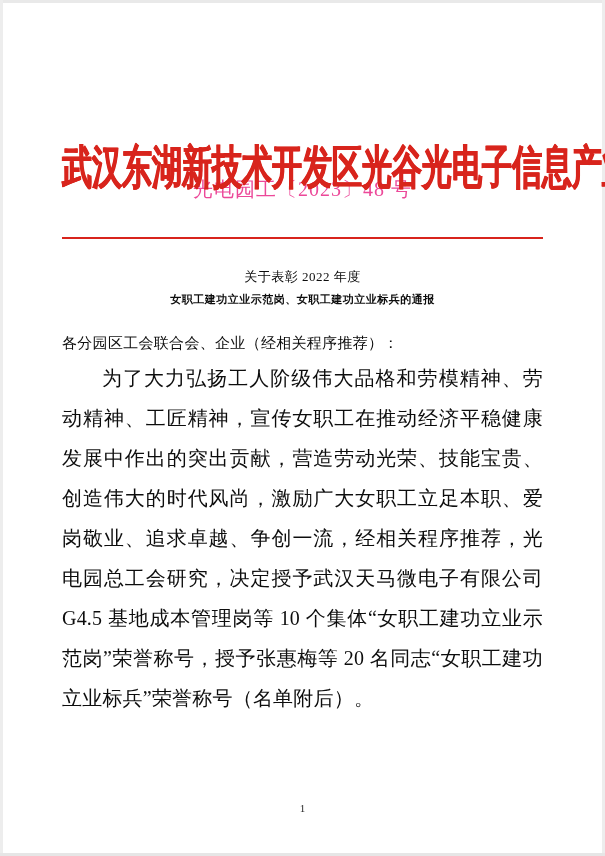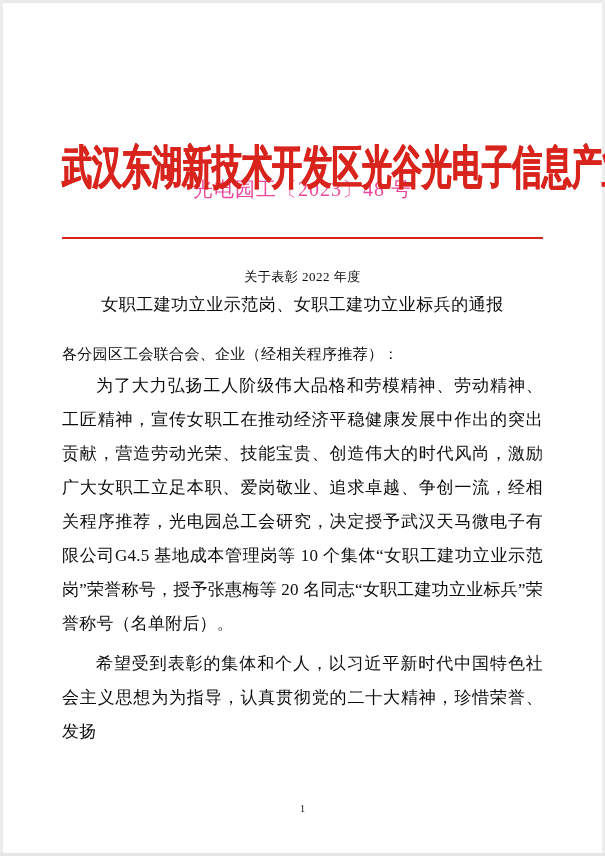--- a/index.html
+++ b/index.html
@@ -57,34 +57,35 @@
     margin-top: 26px;
     text-align: center;
     color: #0d0d0d;
   }
   .title-line1 {
     font-size: 13px;
     line-height: 1.85;
     letter-spacing: 0.5px;
   }
   .title-line2 {
-    font-size: 17px;
+    font-size: 11px;
     line-height: 1.85;
     letter-spacing: 0.5px;
+    font-weight: bold;
   }
   .salutation {
     margin-top: 20px;
     font-size: 15px;
     color: #0d0d0d;
     letter-spacing: 0.3px;
     line-height: 1.9;
   }
   p.para {
     margin: 0;
-    font-size: 17px;
+    font-size: 20px;
     color: #0d0d0d;
     line-height: 2.0;
     text-indent: 2em;
     text-align: justify;
     text-justify: inter-ideograph;
     letter-spacing: 0.2px;
   }
   p.para + p.para {
     margin-top: 6px;
   }
@@ -137,18 +138,17 @@
 
     <div class="title-block">
       <div class="title-line1">关于表彰 2022 年度</div>
       <div class="title-line2">女职工建功立业示范岗、女职工建功立业标兵的通报</div>
     </div>
 
     <div class="salutation">各分园区工会联合会、企业（经相关程序推荐）：</div>
 
     <p class="para">为了大力弘扬工人阶级伟大品格和劳模精神、劳动精神、工匠精神，宣传女职工在推动经济平稳健康发展中作出的突出贡献，营造劳动光荣、技能宝贵、创造伟大的时代风尚，激励广大女职工立足本职、爱岗敬业、追求卓越、争创一流，经相关程序推荐，光电园总工会研究，决定授予武汉天马微电子有限公司G4.5 基地成本管理岗等 10 个集体“女职工建功立业示范岗”荣誉称号，授予张惠梅等 20 名同志“女职工建功立业标兵”荣誉称号（名单附后）。</p>
 
-    <p class="para">希望受到表彰的集体和个人，以习近平新时代中国特色社会主义思想为为指导，认真贯彻党的二十大精神，珍惜荣誉、发扬</p>
 
   </div>
 
   <div class="page-number">1</div>
 </div>
 
 </body></html>

